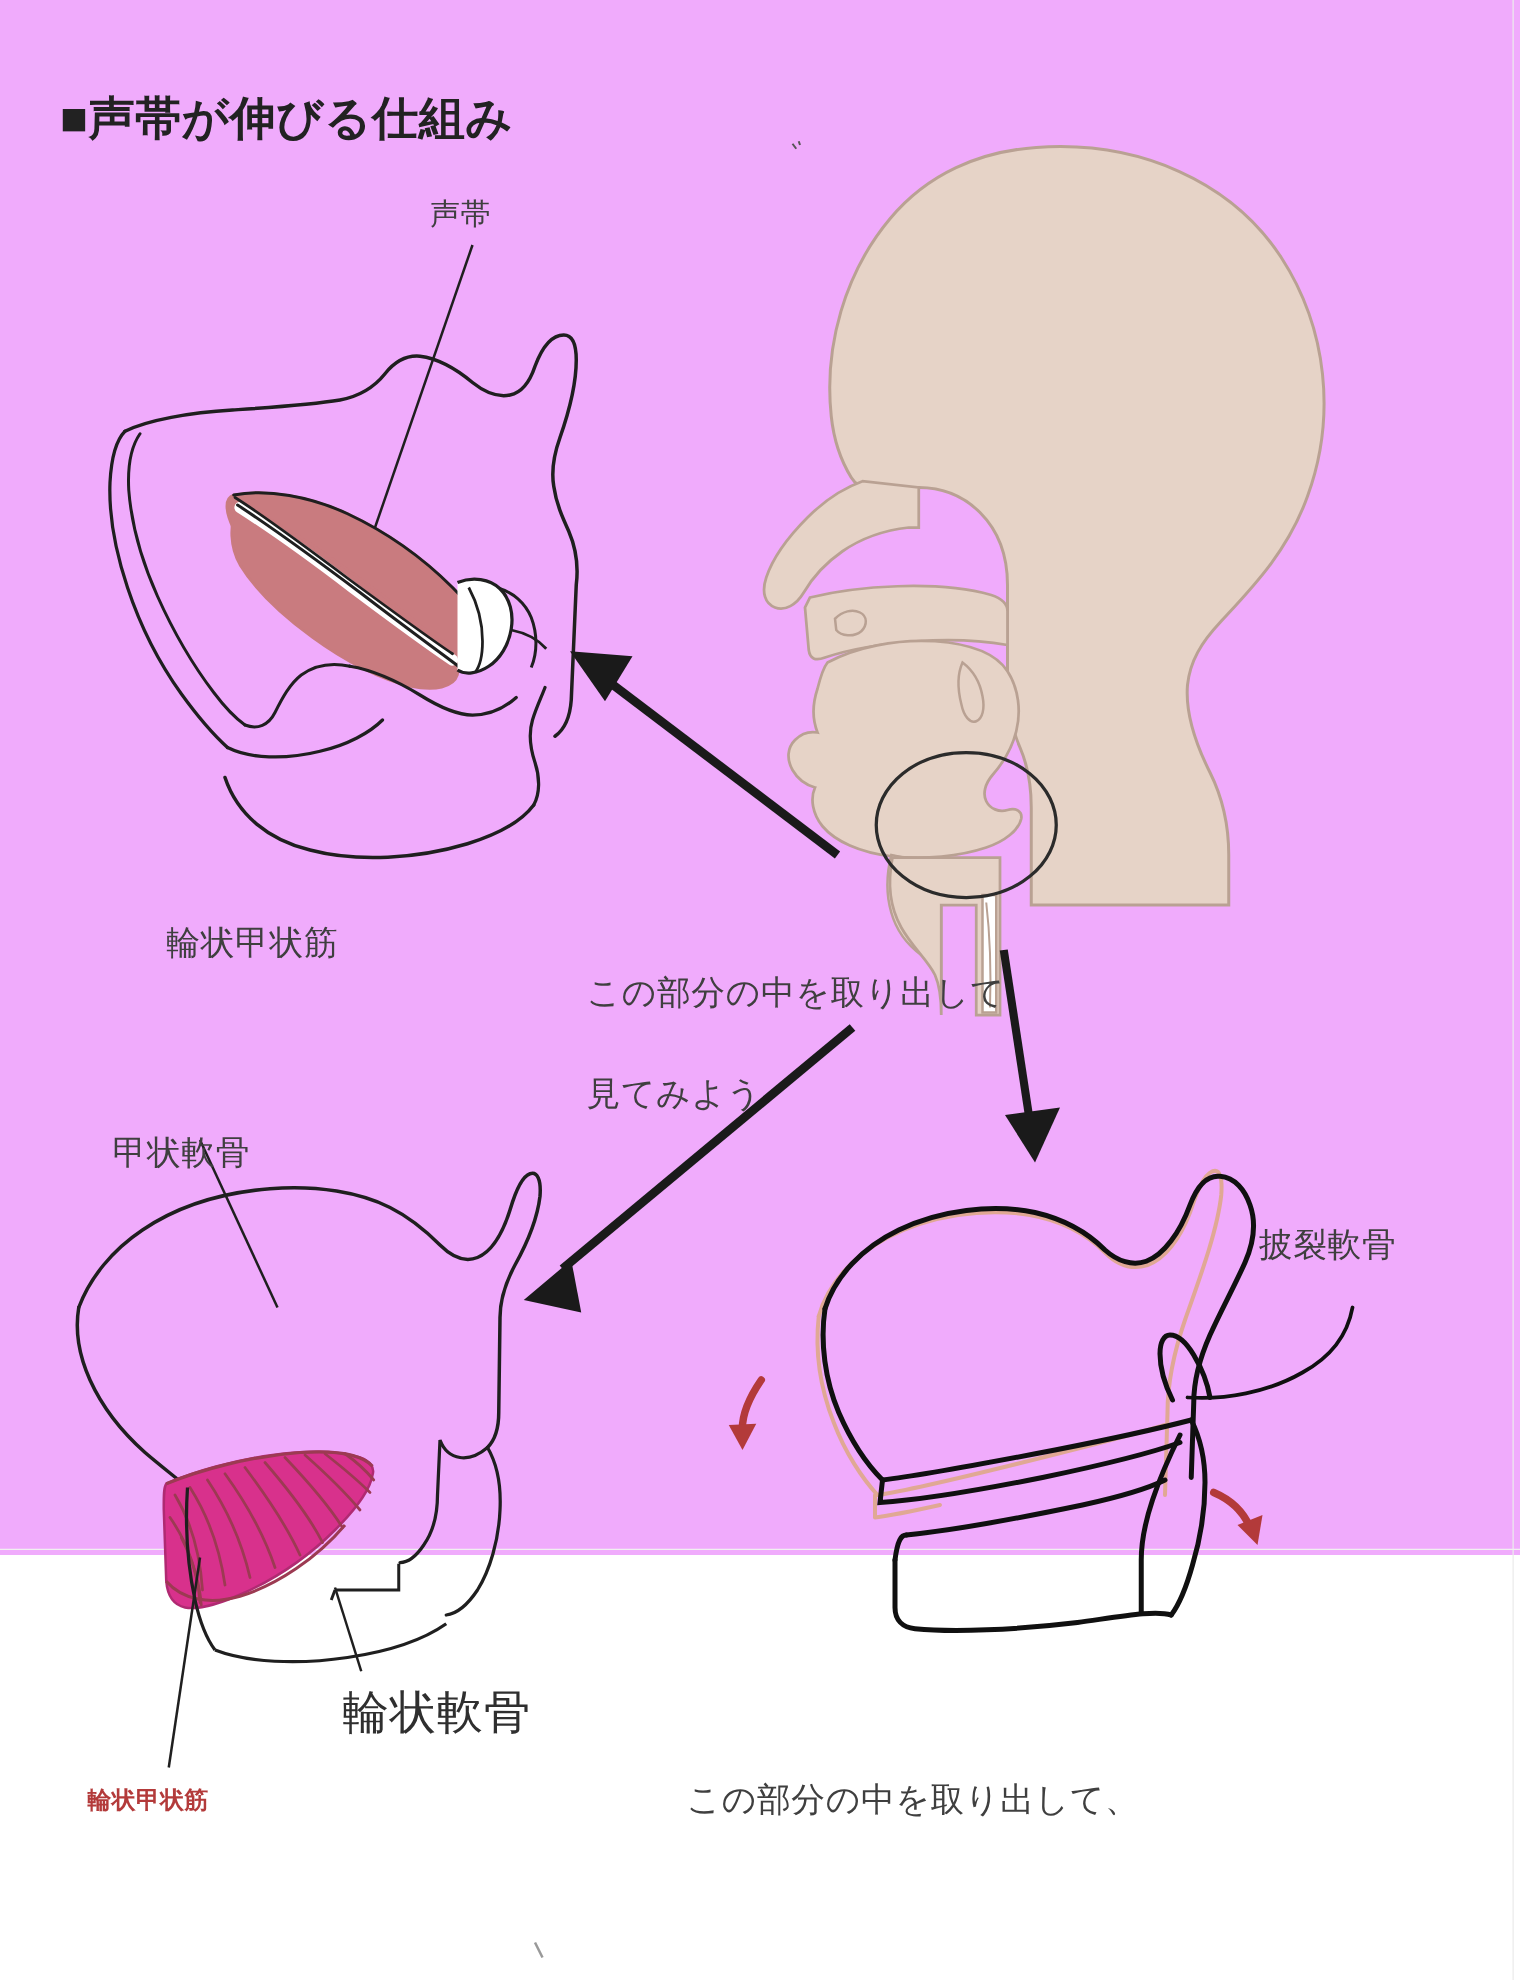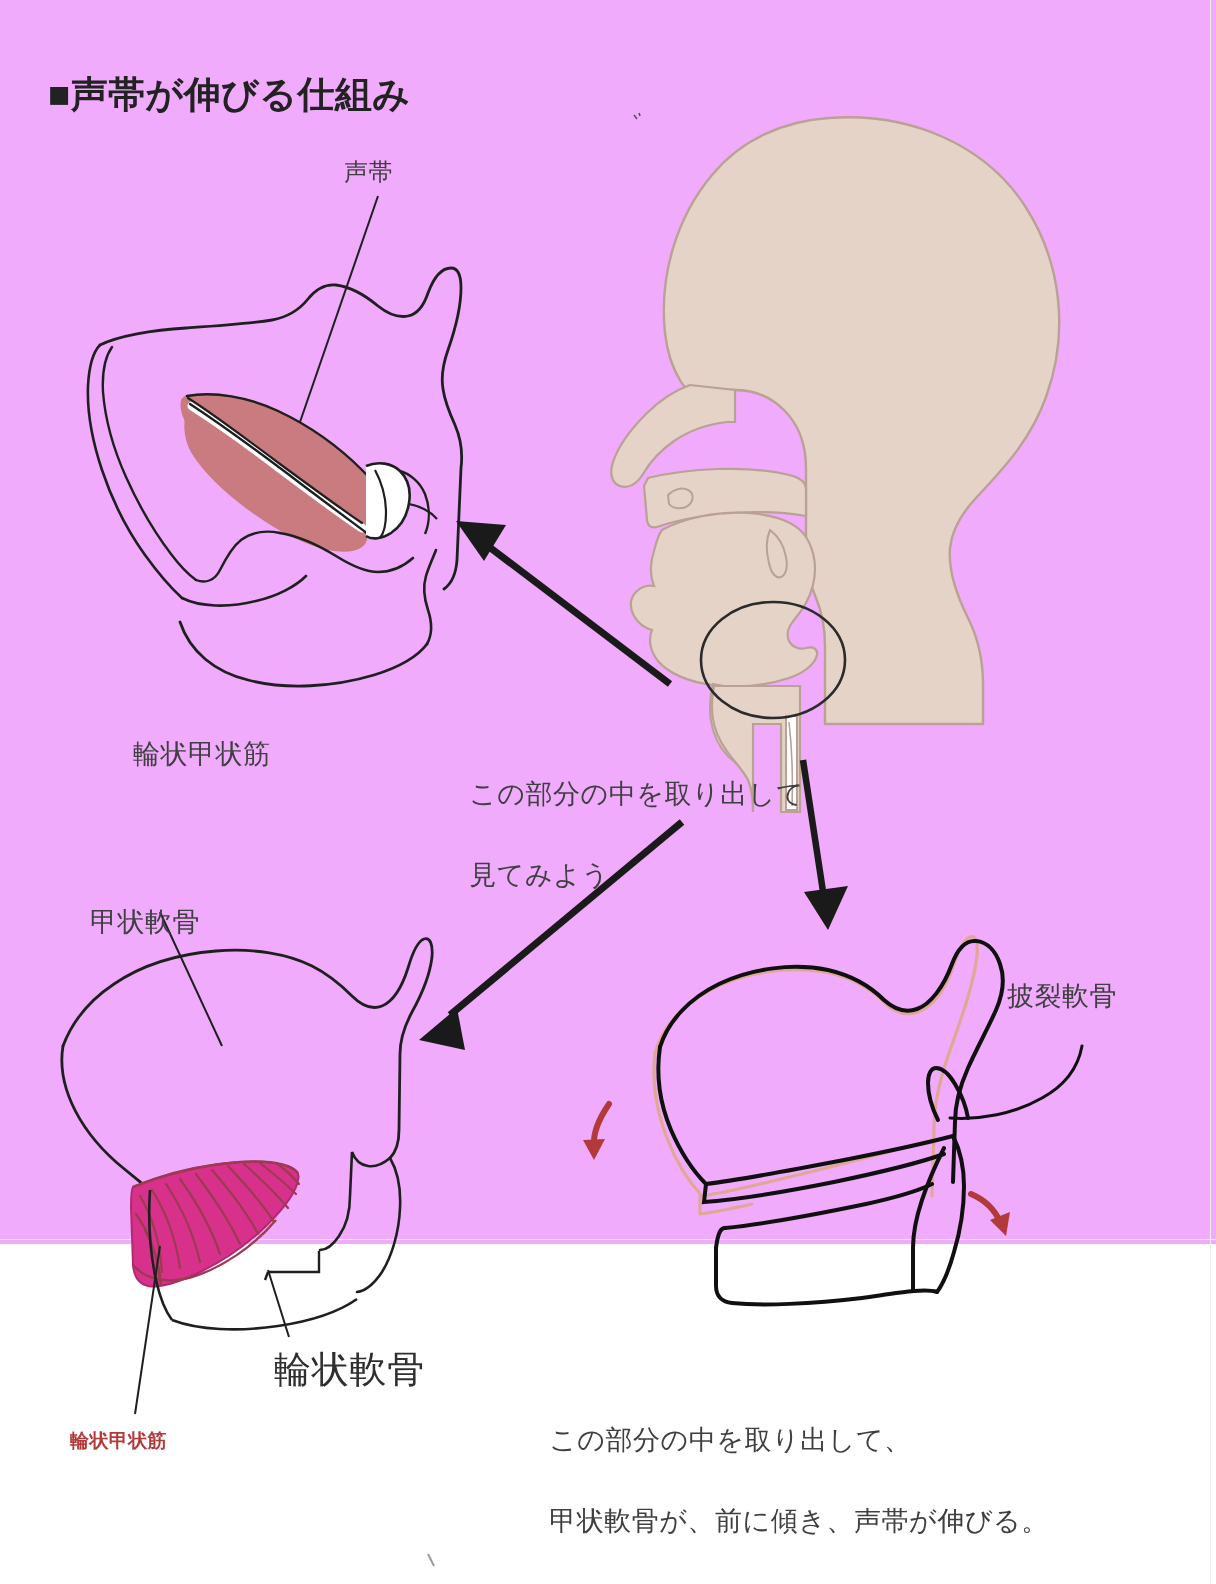--- a/index.html
+++ b/index.html
@@ -490,16 +490,15 @@
   <div class="txt" id="label-thyroid">甲状軟骨</div>
 
   <div class="txt" id="label-cricoid">輪状軟骨</div>
 
   <div class="txt" id="label-cricothyroid">輪状甲状筋</div>
 
   <div class="txt" id="label-arytenoid">披裂軟骨</div>
 
   <div class="txt" id="caption-bottom">
     <span>この部分の中を取り出して、</span><br>
-    <span>甲状軟骨が、前に傾き、声帯が伸びる。</span>
   </div>
 
 </div>
 
 </body></html>

